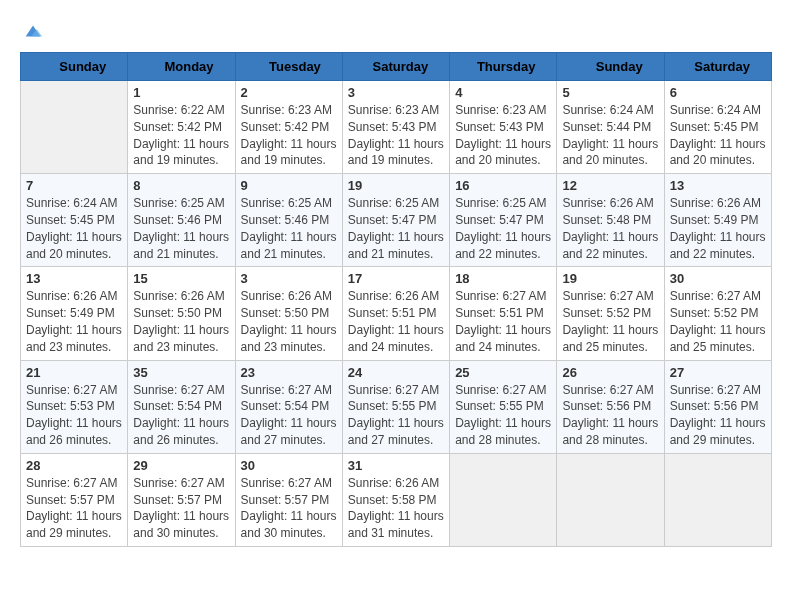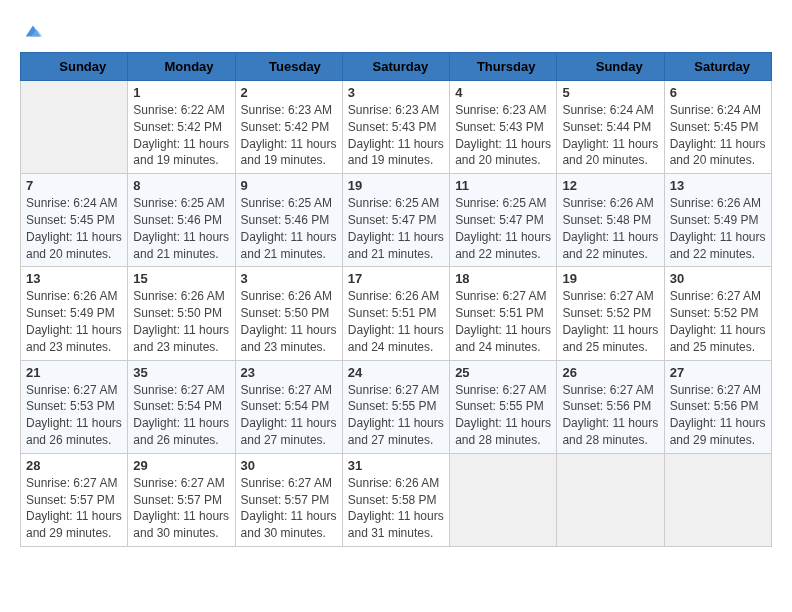--- a/index.html
+++ b/index.html
@@ -205,21 +205,21 @@
         </td>
         <td>
           <span class="day-number">19</span>
         <div class="day-info">
           Sunrise: 6:25 AM<br>
           Sunset: 5:47 PM<br>
           Daylight: 11 hours and 21 minutes.
         </div>
         </td>
         <td>
-          <span class="day-number">11</span>
+          <span class="day-number">16</span>
         <div class="day-info">
           Sunrise: 6:25 AM<br>
           Sunset: 5:47 PM<br>
           Daylight: 11 hours and 22 minutes.
         </div>
         </td>
         <td>
           <span class="day-number">12</span>
         <div class="day-info">
           Sunrise: 6:26 AM<br>

